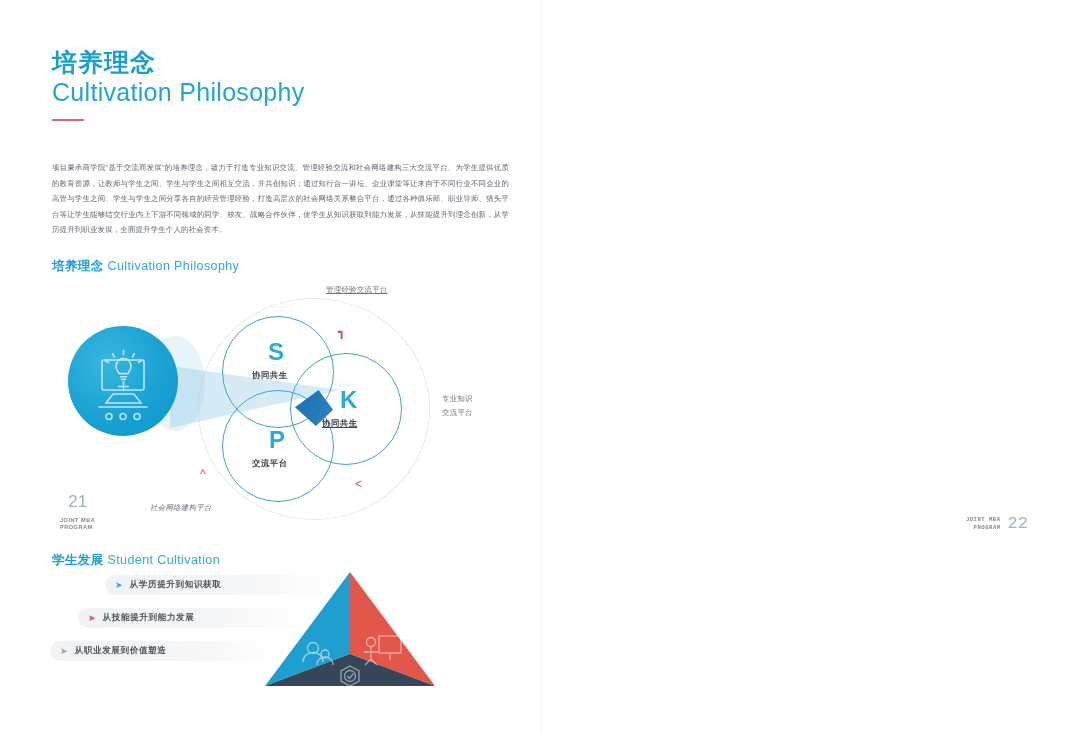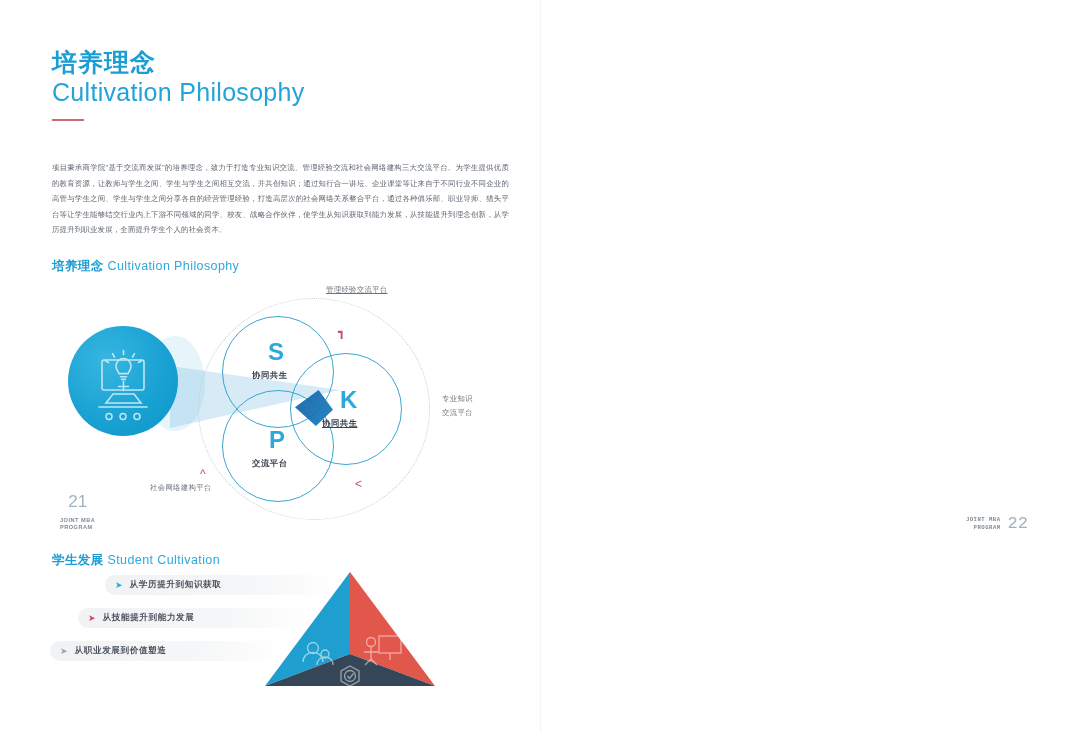--- a/index.html
+++ b/index.html
@@ -160,21 +160,21 @@
 
       <div class="letter" style="left:290px;top:110px;">K</div>
       <div class="letter-sub" style="left:272px;top:140px;text-decoration:underline;">协同共生</div>
 
       <div class="letter" style="left:219px;top:150px;">P</div>
       <div class="letter-sub" style="left:202px;top:180px;">交流平台</div>
 
       <div class="venn-lab" style="left:276px;top:6px;text-decoration:underline;">管理经验交流平台</div>
       <div class="venn-lab" style="left:392px;top:115px;">专业知识</div>
       <div class="venn-lab" style="left:392px;top:129px;">交流平台</div>
-      <div class="venn-lab" style="left:100px;top:204px;">社会网络建构平台</div>
+      <div class="venn-lab" style="left:100px;top:224px;font-style:italic;">社会网络建构平台</div>
 
       <div class="brk" style="left:288px;top:48px;transform:rotate(0deg);">┓</div>
       <div class="brk" style="left:150px;top:190px;">^</div>
       <div class="brk" style="left:305px;top:200px;">&lt;</div>
     </div>
 
     <div class="l-sd-h">
       <div class="sub-h"><span>学生发展</span>
         <span class="en">Student Cultivation</span></div>
     </div>

